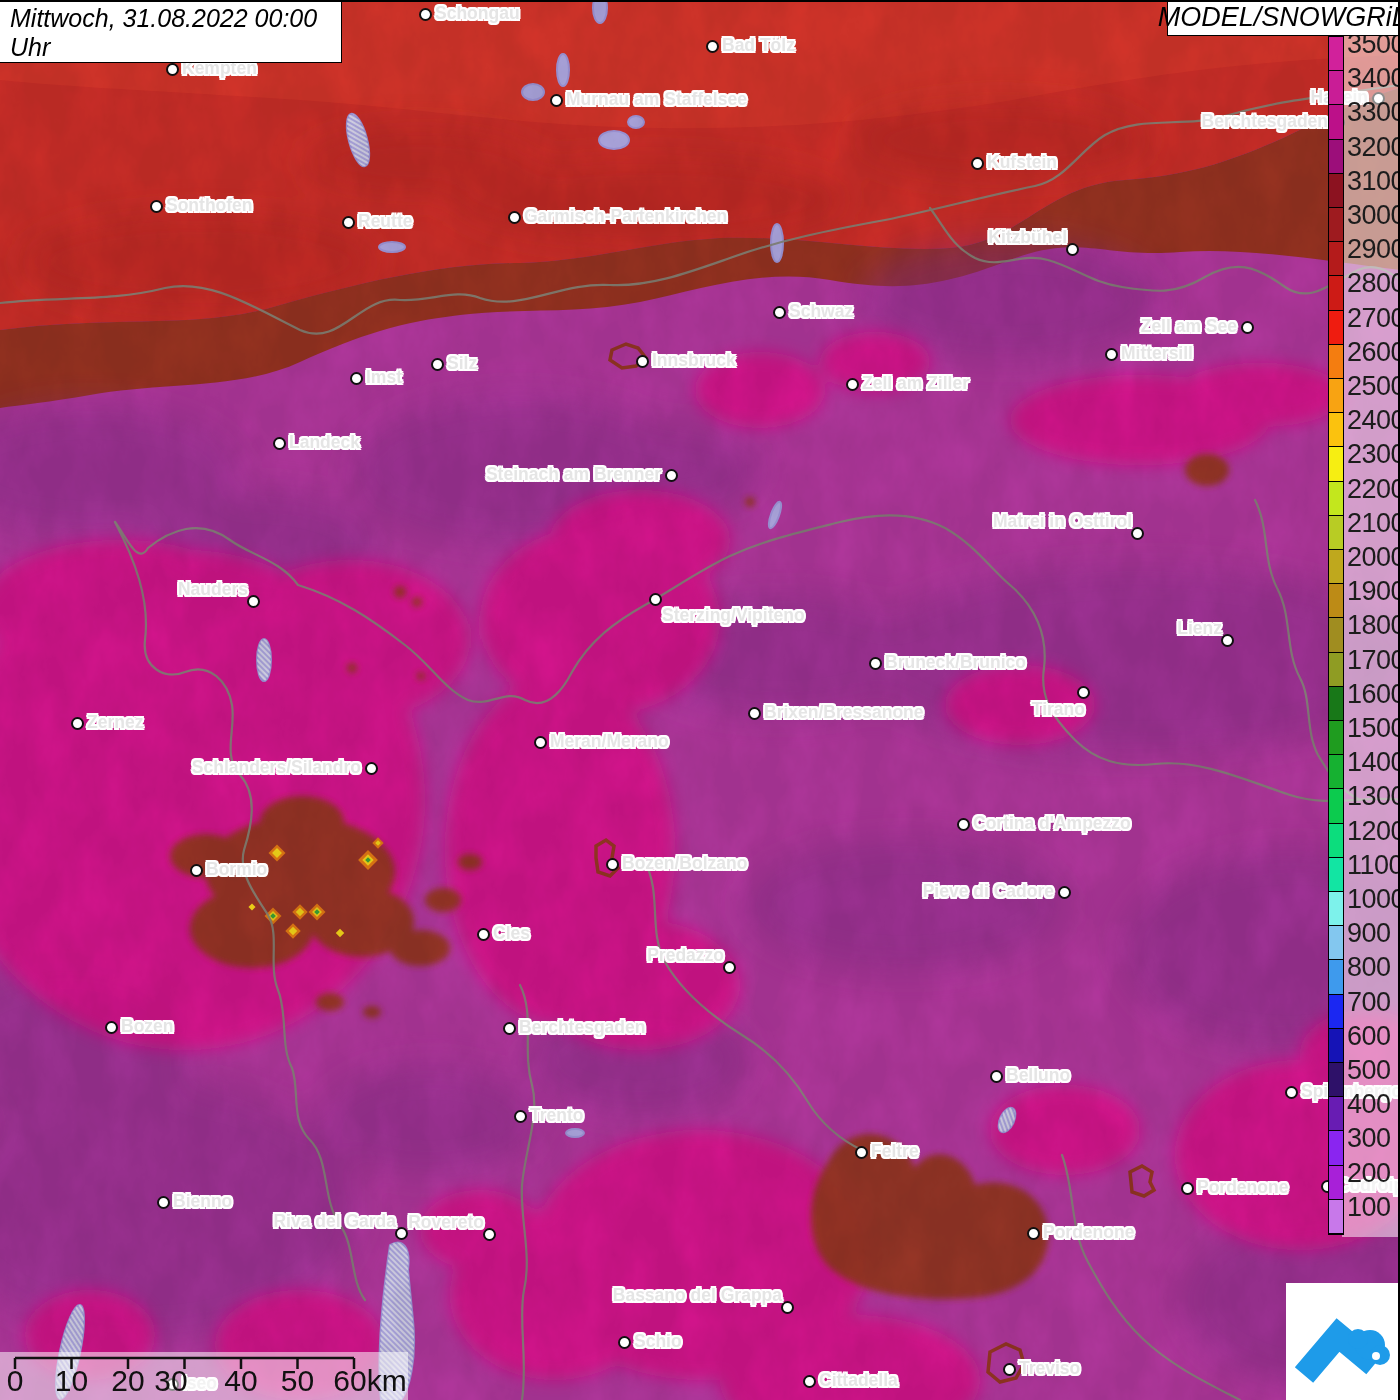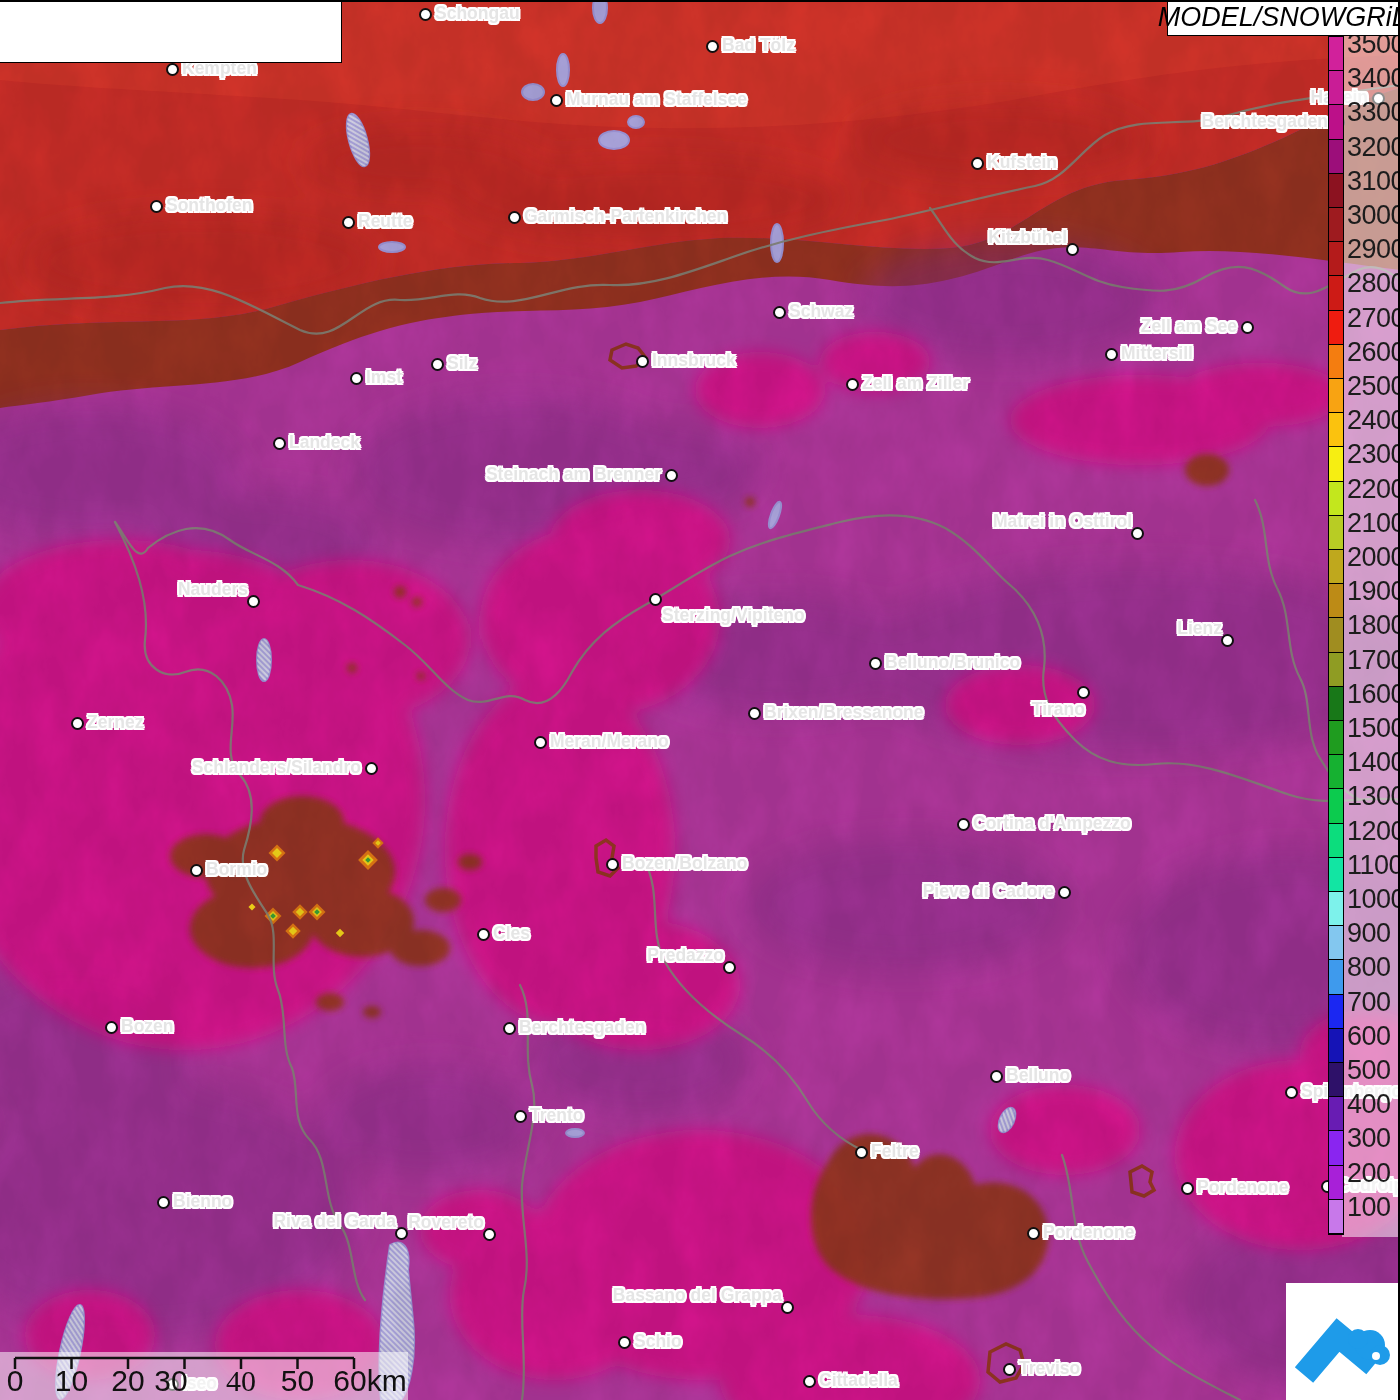--- a/index.html
+++ b/index.html
@@ -345,21 +345,21 @@
       <div class="city pos-br" style="left: 655px; top: 599px;">
         <span class="dot"></span>
         <span class="clabel">Sterzing/Vipiteno</span>
       </div>
       <div class="city pos-tl" style="left: 1227px; top: 640px;">
         <span class="dot"></span>
         <span class="clabel">Lienz</span>
       </div>
       <div class="city pos-r" style="left: 875px; top: 663px;">
         <span class="dot"></span>
-        <span class="clabel">Belluno/Brunico</span>
+        <span class="clabel">Bruneck/Brunico</span>
       </div>
       <div class="city pos-bl" style="left: 1083px; top: 692px;">
         <span class="dot"></span>
         <span class="clabel">Tirano</span>
       </div>
       <div class="city pos-r" style="left: 77px; top: 723px;">
         <span class="dot"></span>
         <span class="clabel">Zernez</span>
       </div>
       <div class="city pos-r" style="left: 754px; top: 713px;">
@@ -538,20 +538,21 @@
       <span class="cb-label" style="top: 987.6px;">700</span>
       <span class="cb-label" style="top: 1021.8px;">600</span>
       <span class="cb-label" style="top: 1056px;">500</span>
       <span class="cb-label" style="top: 1090.2px;">400</span>
       <span class="cb-label" style="top: 1124.4px;">300</span>
       <span class="cb-label" style="top: 1158.6px;">200</span>
       <span class="cb-label" style="top: 1192.8px;">100</span>
     </div>
 
   <div id="title-box">
+    <div id="title-line2">Mittwoch, 31.08.2022 00:00 Uhr</div>
   </div>
 
   <div id="model-box">
     <span>MODEL/SNOWGRiD</span>
   </div>
 
   <div id="kmbox">
     <svg width="408" height="48">
       <line id="km-line" x1="15" y1="6" x2="354" y2="6" stroke="#111" stroke-width="2.5"></line>
       <g id="km-ticks" stroke="#111" stroke-width="2.5">
@@ -562,21 +563,21 @@
           <line x1="241" x2="241" y1="6" y2="17"></line>
           <line x1="297.5" x2="297.5" y1="6" y2="17"></line>
           <line x1="354" x2="354" y1="6" y2="17"></line>
         </g>
     </svg>
     <div id="km-labels">
         <span class="kmlabel" style="left: 15px;">0</span>
         <span class="kmlabel" style="left: 71.5px;">10</span>
         <span class="kmlabel" style="left: 128px;">20</span>
         <span class="kmlabel" style="left: 171px;">30</span>
-        <span class="kmlabel" style="left: 241px; font-family: Liberation Serif, serif;">40</span>
+        <span class="kmlabel" style="left: 241px;">40</span>
         <span class="kmlabel" style="left: 297.5px;">50</span>
         <span class="kmlabel" style="left: 370px;">60km</span>
       </div>
   </div>
 
   <div id="blue-box">
     <svg width="114" height="117" viewBox="0 0 114 117">
       <path d="M18,92 L52,52 L88,82" stroke="#1e9be9" stroke-width="24" fill="none"></path>
       <circle cx="84" cy="62" r="15" fill="#1e9be9"></circle>
       <circle cx="94" cy="72" r="10" fill="#1e9be9"></circle>

